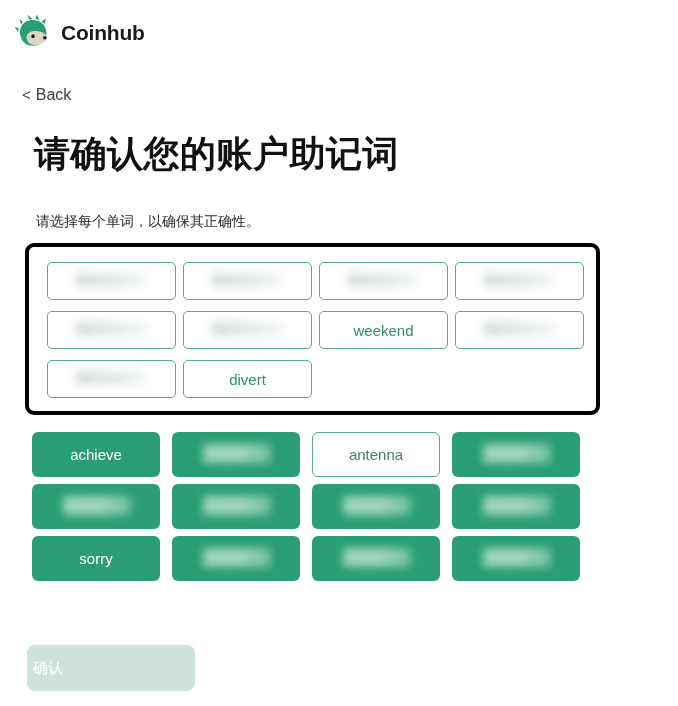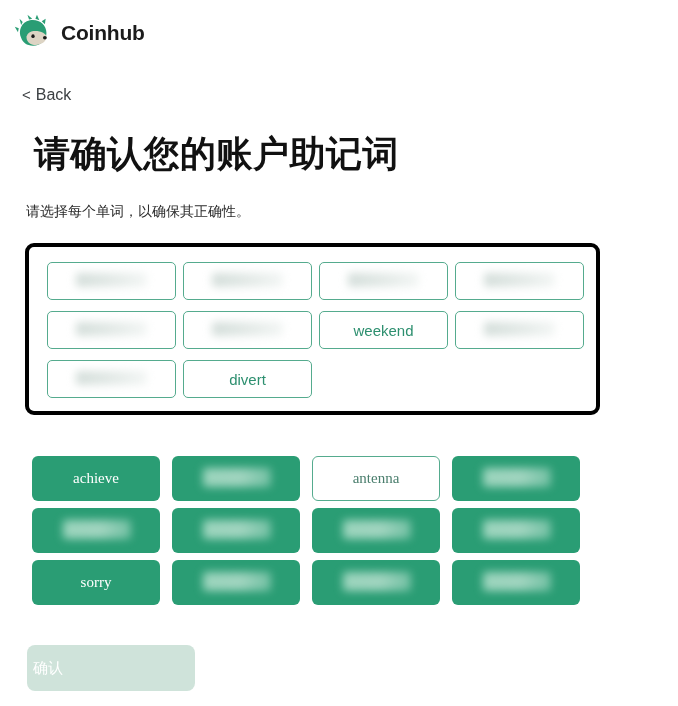--- a/index.html
+++ b/index.html
@@ -65,21 +65,21 @@
     letter-spacing: 0.5px;
     margin: 12px;
     line-height: 1.2;
   }
   .page-subtitle {
     position: absolute;
     left: 22px;
     top: 199px;
     font-size: 14px;
     color: #2b2b2b;
-    margin: 4px;
+    margin: 14px;
   }
 
   
   .slots-panel {
     position: absolute;
     left: 25px;
     top: 243px;
     width: 575px;
     height: 172px;
     box-sizing: border-box;
@@ -121,28 +121,27 @@
     height: 40%;
     background: linear-gradient(100deg, rgba(208,219,215,0.95), rgba(225,232,229,0.85) 60%, rgba(236,241,239,0.6));
     filter: blur(4px);
     border-radius: 3px;
   }
 
   
   .word-bank {
     position: absolute;
     left: 32px;
-    top: 456px;
+    top: 432px;
     width: 548px;
     display: grid;
     grid-template-columns: repeat(4, 128px);
     grid-auto-rows: 45px;
     column-gap: 12px;
     row-gap: 7px;
-    font-family: Liberation Serif, serif;
   }
   .word-chip {
     box-sizing: border-box;
     border-radius: 6px;
     display: flex;
     align-items: center;
     justify-content: center;
     font-size: 15px;
     cursor: pointer;
     position: relative;

